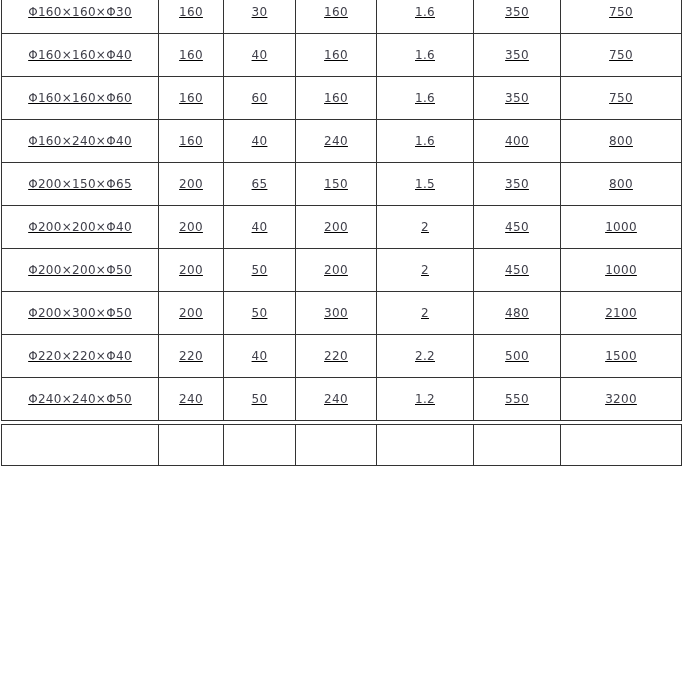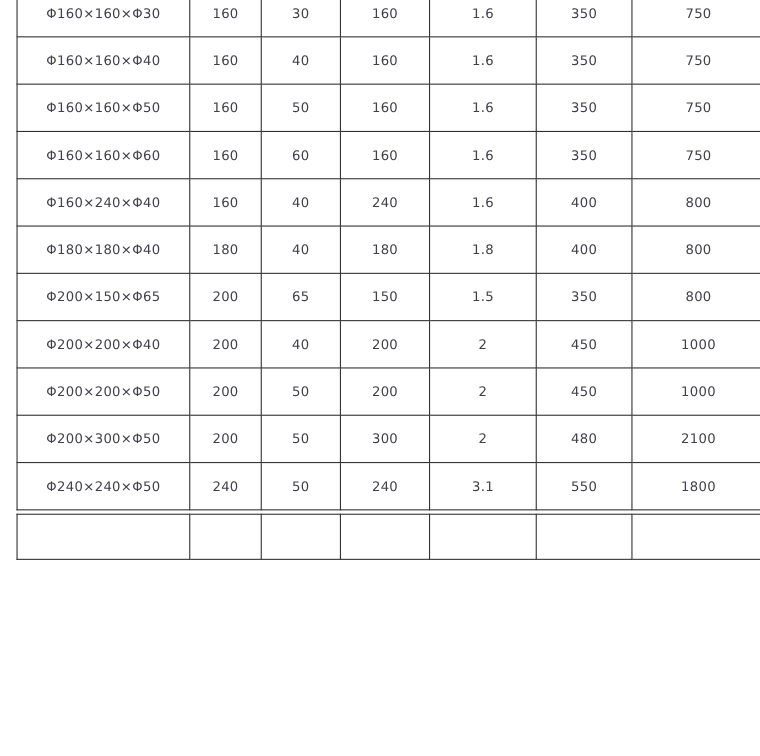--- a/index.html
+++ b/index.html
@@ -10,22 +10,23 @@
   body {
     width: 691px;
     height: 687px;
     overflow: hidden;
     font-family: "DejaVu Sans", "Liberation Sans", sans-serif;
   }
   .page {
     width: 691px;
     height: 687px;
     overflow: hidden;
-    padding-left: 15px;
+    padding-left: 1px;
     box-sizing: border-box;
+    text-decoration: underline;
   }
   table.spec-table {
     border-collapse: collapse;
     table-layout: fixed;
     width: 680px;
     margin-top: -10px; 
   }
   table.next-fragment {
     border-collapse: collapse;
     table-layout: fixed;
@@ -83,52 +84,34 @@
         <tr>
           <td>Φ160×160×Φ40</td>
           <td>160</td>
           <td>40</td>
           <td>160</td>
           <td>1.6</td>
           <td>350</td>
           <td>750</td>
         </tr>
         <tr>
-          <td>Φ160×160×Φ50</td>
-          <td>160</td>
-          <td>50</td>
-          <td>160</td>
-          <td>1.6</td>
-          <td>350</td>
-          <td>750</td>
-        </tr>
-        <tr>
           <td>Φ160×160×Φ60</td>
           <td>160</td>
           <td>60</td>
           <td>160</td>
           <td>1.6</td>
           <td>350</td>
           <td>750</td>
         </tr>
         <tr>
           <td>Φ160×240×Φ40</td>
           <td>160</td>
           <td>40</td>
           <td>240</td>
           <td>1.6</td>
-          <td>400</td>
-          <td>800</td>
-        </tr>
-        <tr>
-          <td>Φ180×180×Φ40</td>
-          <td>180</td>
-          <td>40</td>
-          <td>180</td>
-          <td>1.8</td>
           <td>400</td>
           <td>800</td>
         </tr>
         <tr>
           <td>Φ200×150×Φ65</td>
           <td>200</td>
           <td>65</td>
           <td>150</td>
           <td>1.5</td>
           <td>350</td>
@@ -155,27 +138,36 @@
         <tr>
           <td>Φ200×300×Φ50</td>
           <td>200</td>
           <td>50</td>
           <td>300</td>
           <td>2</td>
           <td>480</td>
           <td>2100</td>
         </tr>
         <tr>
+          <td>Φ220×220×Φ40</td>
+          <td>220</td>
+          <td>40</td>
+          <td>220</td>
+          <td>2.2</td>
+          <td>500</td>
+          <td>1500</td>
+        </tr>
+        <tr>
           <td>Φ240×240×Φ50</td>
           <td>240</td>
           <td>50</td>
           <td>240</td>
-          <td>3.1</td>
+          <td>1.2</td>
           <td>550</td>
-          <td>1800</td>
+          <td>3200</td>
         </tr>
       </tbody>
   </table>
 
   <table class="next-fragment">
     <colgroup>
       <col class="c1">
         <col class="c2">
         <col class="c3">
         <col class="c4">

